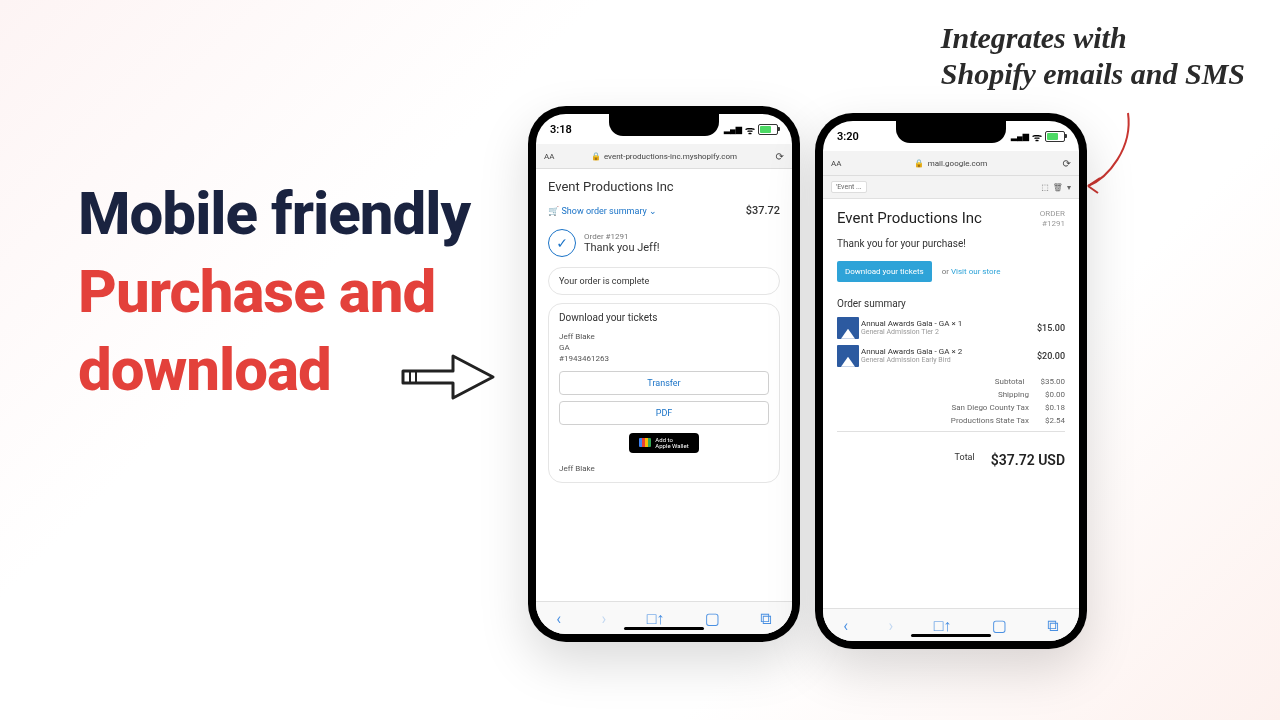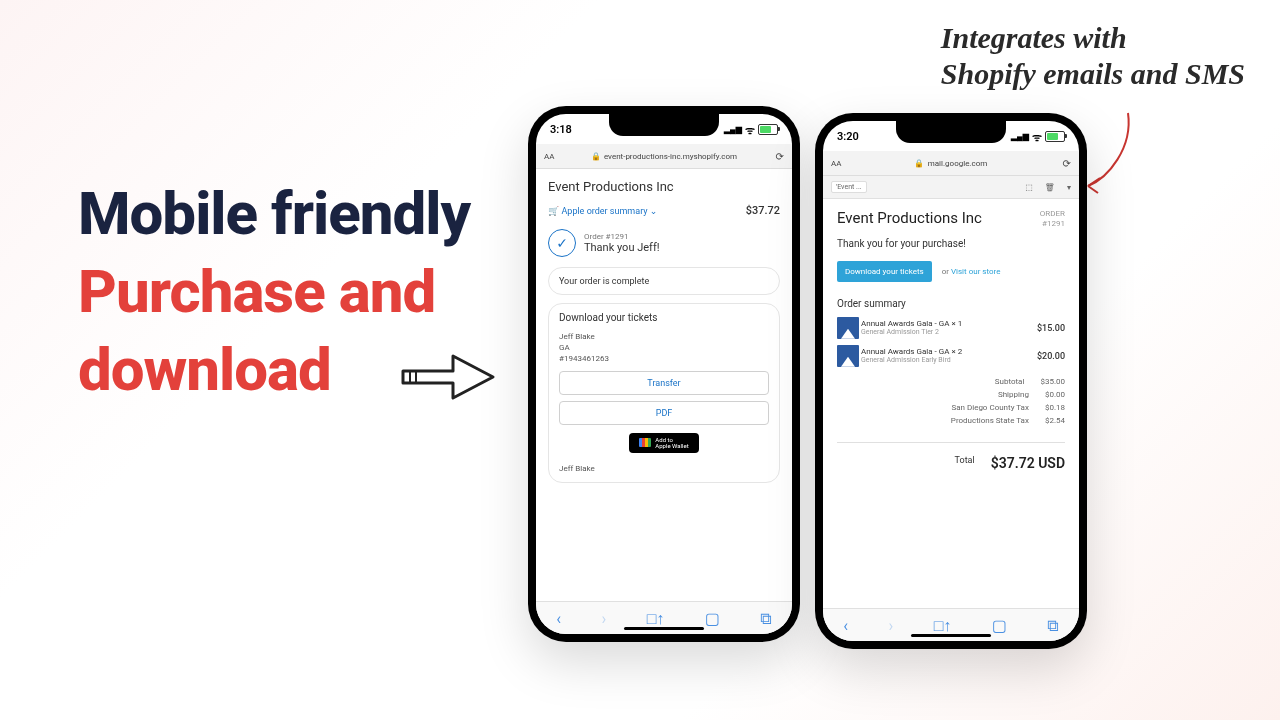--- a/index.html
+++ b/index.html
@@ -31,41 +31,41 @@
 .card{border:1px solid #e5e5e5;border-radius:14px;padding:8px 10px;margin-bottom:8px;font-size:9px}
 .card-title{font-size:10px;color:#333;margin-bottom:3px}
 .card-sub{font-size:8px;color:#888;line-height:1.3}
 .ticket-block{margin-top:8px;font-size:8px;color:#555;line-height:1.4}
 .outline-btn{border:1px solid #d0d0d0;border-radius:4px;text-align:center;padding:6px;font-size:9px;color:#1a73c7;margin-top:6px}
 .wallet-btn{background:#000;color:#fff;border-radius:4px;width:70px;height:20px;margin:8px auto 0;display:flex;align-items:center;justify-content:center;gap:4px;font-size:6px;line-height:1}
 .wallet-btn .wallet-icon{width:12px;height:9px;background:linear-gradient(90deg,#4285f4 25%,#ea4335 25% 50%,#fbbc04 50% 75%,#34a853 75%);border-radius:1px}
 .bottom-bar{position:absolute;bottom:0;left:0;right:0;height:32px;background:#f9f9f9;border-top:1px solid #e0e0e0;display:flex;justify-content:space-around;align-items:center;color:#4a90e2}
 .home-ind{position:absolute;bottom:4px;left:50%;transform:translateX(-50%);width:80px;height:3px;background:#000;border-radius:2px;z-index:5}
 
-.email-toolbar{height:22px;background:#f3f3f3;border-bottom:1px solid #e0e0e0;display:flex;align-items:center;padding:0 8px;gap:12px;font-size:8px;color:#666}
+.email-toolbar{height:22px;background:#f3f3f3;border-bottom:1px solid #e0e0e0;display:flex;align-items:center;padding:0 8px;gap:4px;font-size:8px;color:#666}
 .email-toolbar .chip{background:#fff;border:1px solid #ddd;padding:1px 4px;border-radius:2px;font-size:7px}
 .email-toolbar .spacer{flex:1}
 .email-content{padding:10px 14px}
 .email-head{display:flex;justify-content:space-between;align-items:flex-start;margin-bottom:8px}
 .email-title{font-size:15px;font-weight:400;color:#222;line-height:1.3}
 .order-lbl{text-align:right;font-size:8px;color:#999;line-height:1.3}
 .email-thank{font-size:10px;color:#333;margin-bottom:10px}
 .dl-btn{display:inline-block;background:#2ea3d8;color:#fff;font-size:8px;padding:6px 8px;border-radius:2px;margin-right:6px}
 .visit{font-size:8px;color:#777}
 .visit a{color:#2ea3d8;text-decoration:none}
 .os-title{font-size:10px;color:#333;margin:16px 0 8px}
 .os-item{display:flex;align-items:center;gap:2px;margin-bottom:6px}
 .os-thumb{width:22px;height:22px;background:#2c5aa0;border-radius:1px;display:flex;align-items:flex-end;justify-content:center;overflow:hidden}
 .os-thumb::after{content:"";width:14px;height:10px;background:#fff;clip-path:polygon(50% 0,100% 100%,0 100%)}
 .os-name{flex:1;font-size:8px;color:#333;line-height:1.2}
 .os-name .sub{color:#999;font-size:7px}
 .os-price{font-size:9px;color:#333;font-weight:500}
 .totals{margin-top:8px}
 .trow{display:flex;justify-content:space-between;font-size:8px;color:#666;padding:2px 0}
-.trow.total{border-top:1px solid #e0e0e0;margin-top:15px;padding-top:12px}
+.trow.total{border-top:1px solid #e0e0e0;margin-top:4px;padding-top:20px}
 .trow.total .lbl{color:#333;font-size:9px}
 .trow.total .val{color:#222;font-size:14px;font-weight:600}
 .trow .lbl{text-align:right;flex:1;margin-right:16px}
 .sig{font-size:8px}
 .bat{display:inline-block;width:18px;height:9px;border:1px solid #333;border-radius:2px;position:relative}
 .bat::after{content:"";position:absolute;right:-3px;top:2px;width:2px;height:4px;background:#333;border-radius:0 1px 1px 0}
 .bat::before{content:"";position:absolute;left:1px;top:1px;bottom:1px;width:60%;background:#4cd964;border-radius:1px}
 </style>
 </head>
 <body>
@@ -109,21 +109,21 @@
         <span class="aa">AA</span>
         <span class="url">
           <span>🔒</span>
           <span>event-productions-inc.myshopify.com</span>
         </span>
         <span class="reload">⟳</span>
       </div>
       <div class="content">
         <div class="store-title">Event Productions Inc</div>
         <div class="summary-row">
-          <span>🛒 <span>Apple order summary</span> <span>⌄</span></span>
+          <span>🛒 <span>Show order summary</span> <span>⌄</span></span>
           <span class="price">$37.72</span>
         </div>
         <div class="thank-row">
           <div class="circle-check">✓</div>
           <div>
             <div class="order-sub">Order #1291</div>
             <div class="thank-text">Thank you Jeff!</div>
           </div>
         </div>
         <div class="card">

